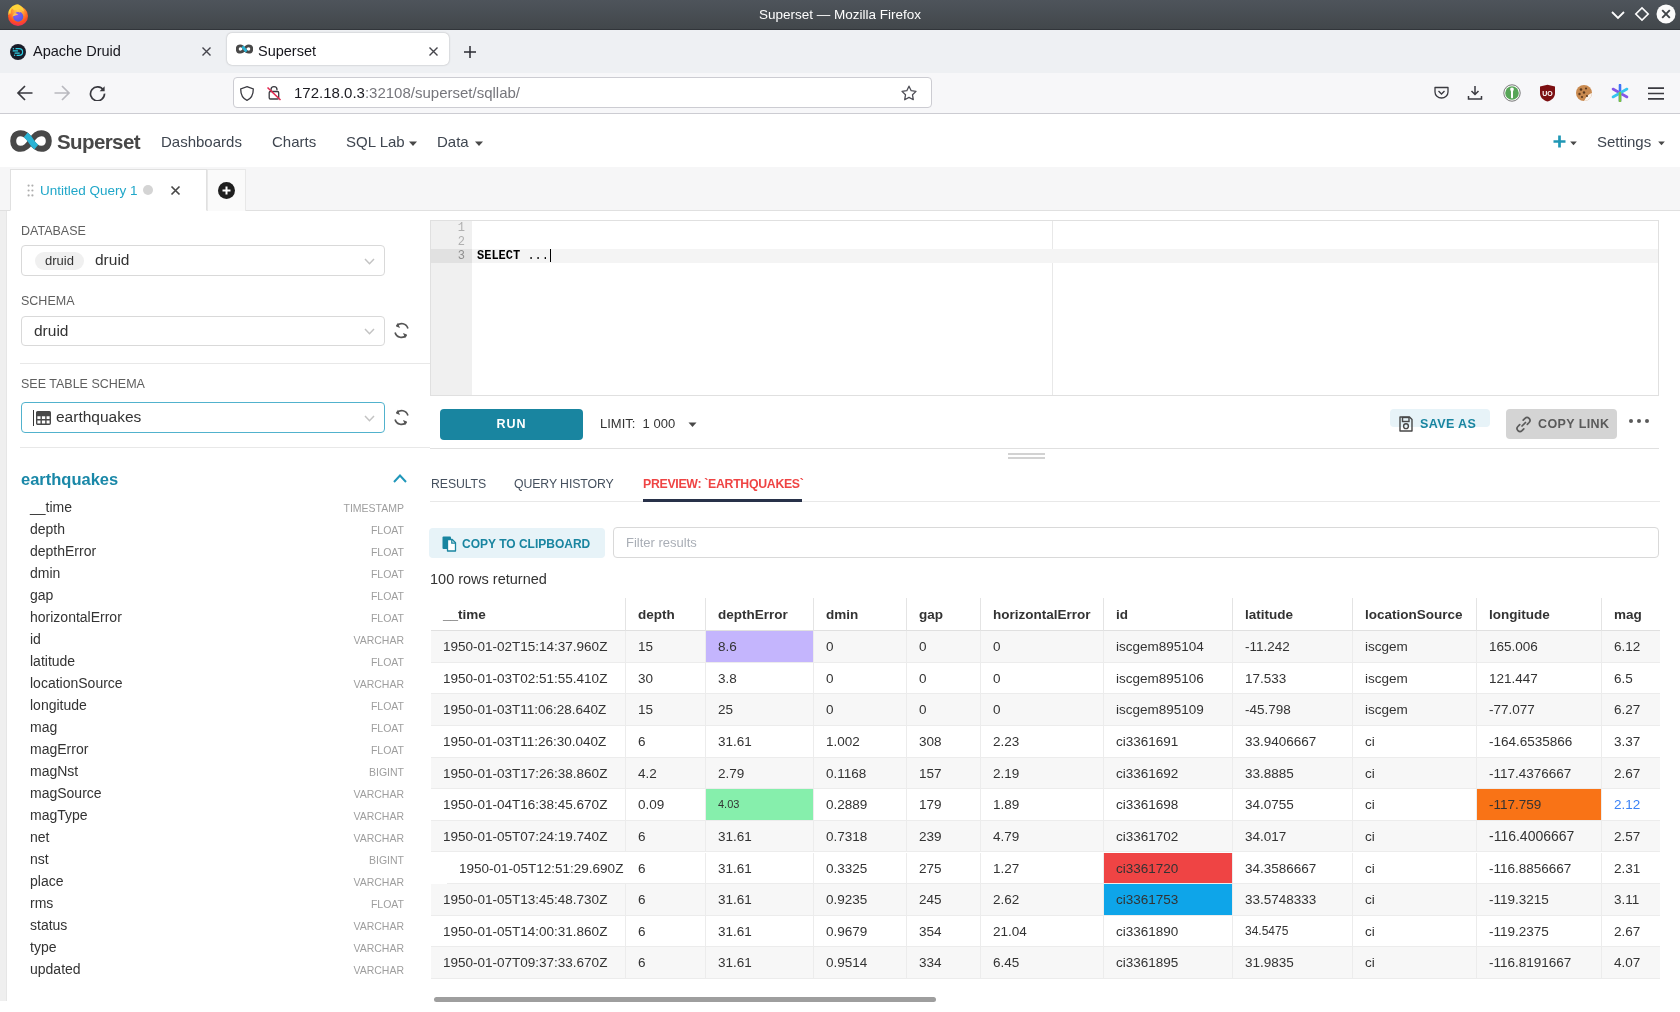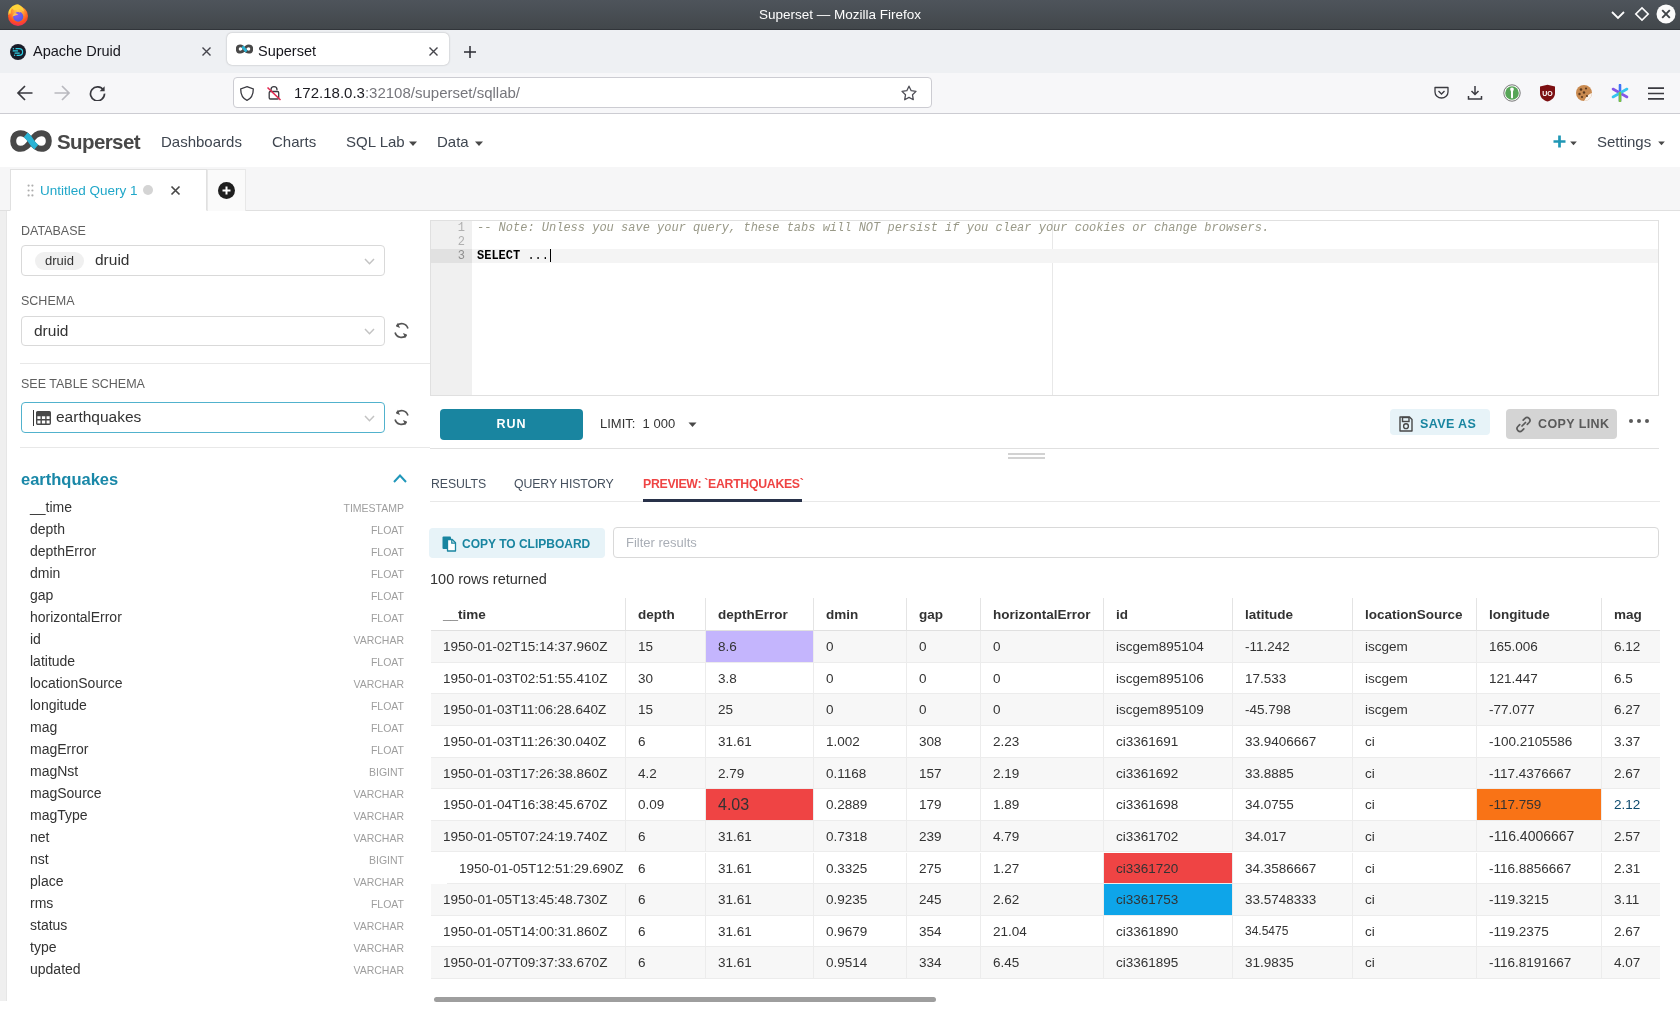--- a/index.html
+++ b/index.html
@@ -277,32 +277,31 @@
 <div class="abs" style="left:204px;top:964px;width:200px;text-align:right;font-size:10.5px;color:#9e9e9e">VARCHAR</div>
 
 <div class="abs" style="left:430px;top:220px;width:1229px;height:176px;background:#fff;border:1px solid #e0e0e0;font-family:'Liberation Mono',monospace;font-size:12px;overflow:hidden">
   <div class="abs" style="left:0;top:0;width:41px;height:174px;background:#f0f0f0"></div>
   <div class="abs" style="left:621px;top:0;width:1px;height:174px;background:#e8e8e8"></div>
   <div class="abs" style="left:0;top:28px;width:41px;height:14px;background:#e1e1e1"></div>
   <div class="abs" style="left:41px;top:28px;width:1187px;height:14px;background:#f4f4f4"></div>
   <div class="abs" style="left:0;top:0;width:34px;height:14px;text-align:right;color:#b0b0b0">1</div>
   <div class="abs" style="left:0;top:14px;width:34px;height:14px;text-align:right;color:#b0b0b0">2</div>
   <div class="abs" style="left:0;top:28px;width:34px;height:14px;text-align:right;color:#8e8e8e">3</div>
-  <div class="abs" style="left:46px;top:0;width:1180px;height:14px;color:#999988;font-style:italic;white-space:pre">-- Note: Unless you save your query, these tabs will NOT persist if you clear your cookies or change browsers.</div>
   <div class="abs" style="left:46px;top:28px;white-space:pre"><b>SELECT</b> ...</div>
   <div class="abs" style="left:118.5px;top:28px;width:1.5px;height:13px;background:#000"></div>
 </div>
 
 <div class="abs" style="left:430px;top:397px;width:1229px;height:52px;background:#fff;border-bottom:1px solid #e0e0e0">
   <div class="abs" style="left:10px;top:12px;width:143px;height:31px;background:#1985a0;border-radius:4px;color:#fff;font-size:12.5px;font-weight:bold;letter-spacing:1px;text-align:center;line-height:31px">RUN</div>
   <div class="abs" style="left:170px;top:19px;font-size:13px;color:#333">LIMIT:&nbsp;&nbsp;1 000</div>
   <svg class="abs" style="left:258px;top:25px" width="9" height="6" viewBox="0 0 9 6">
       <path d="M0.5 0.5 L4.5 5 L8.5 0.5 Z" fill="#484848"></path>
     </svg>
-  <div class="abs" style="left:960px;top:12px;width:100px;height:26px;background:#e7f3f8;border-radius:4px">
+  <div class="abs" style="left:960px;top:12px;width:100px;height:18px;background:#e7f3f8;border-radius:4px">
     <svg class="abs" style="left:8px;top:7px" width="16" height="16" viewBox="0 0 16 16">
         <path d="M2 1 L11.5 1 L14 3.5 L14 15 L2 15 Z" stroke="#484848" stroke-width="1.4" fill="none" stroke-linejoin="round"></path>
         <rect x="4.5" y="1.5" width="6.5" height="4" stroke="#484848" stroke-width="1.4" fill="none"></rect>
         <circle cx="8" cy="10.2" r="2.4" stroke="#484848" stroke-width="1.4" fill="none"></circle>
       </svg>
     <div class="abs" style="left:30px;top:8px;font-size:12.5px;font-weight:bold;color:#1985a0;letter-spacing:0.4px">SAVE AS</div>
   </div>
   <div class="abs" style="left:1076px;top:12px;width:111px;height:30px;background:#d4d4d4;border-radius:4px">
     <svg class="abs" style="left:9px;top:7px" width="17" height="17" viewBox="0 0 17 17">
         <g stroke="#5a5a5a" stroke-width="1.7" fill="none" stroke-linecap="round">
@@ -391,44 +390,44 @@
     <div class="abs" style="left:1171px;top:96.3px;width:58px;height:31.7px;background:#f7f7f7;border-bottom:1px solid #ececec;line-height:31.6px;padding-left:12px;font-size:13.5px;color:#333;white-space:nowrap;overflow:hidden">6.27</div>
 <div class="abs" style="left:0px;top:127.9px;width:195px;height:31.7px;background:#fff;border-right:1px solid #ececec;border-bottom:1px solid #ececec;line-height:31.6px;padding-left:12px;font-size:13.5px;color:#333;white-space:nowrap;overflow:hidden">1950-01-03T11:26:30.040Z</div>
     <div class="abs" style="left:195px;top:127.9px;width:80px;height:31.7px;background:#fff;border-right:1px solid #ececec;border-bottom:1px solid #ececec;line-height:31.6px;padding-left:12px;font-size:13.5px;color:#333;white-space:nowrap;overflow:hidden">6</div>
     <div class="abs" style="left:275px;top:127.9px;width:108px;height:31.7px;background:#fff;border-right:1px solid #ececec;border-bottom:1px solid #ececec;line-height:31.6px;padding-left:12px;font-size:13.5px;color:#333;white-space:nowrap;overflow:hidden">31.61</div>
     <div class="abs" style="left:383px;top:127.9px;width:93px;height:31.7px;background:#fff;border-right:1px solid #ececec;border-bottom:1px solid #ececec;line-height:31.6px;padding-left:12px;font-size:13.5px;color:#333;white-space:nowrap;overflow:hidden">1.002</div>
     <div class="abs" style="left:476px;top:127.9px;width:74px;height:31.7px;background:#fff;border-right:1px solid #ececec;border-bottom:1px solid #ececec;line-height:31.6px;padding-left:12px;font-size:13.5px;color:#333;white-space:nowrap;overflow:hidden">308</div>
     <div class="abs" style="left:550px;top:127.9px;width:123px;height:31.7px;background:#fff;border-right:1px solid #ececec;border-bottom:1px solid #ececec;line-height:31.6px;padding-left:12px;font-size:13.5px;color:#333;white-space:nowrap;overflow:hidden">2.23</div>
     <div class="abs" style="left:673px;top:127.9px;width:129px;height:31.7px;background:#fff;border-right:1px solid #ececec;border-bottom:1px solid #ececec;line-height:31.6px;padding-left:12px;font-size:13.5px;color:#333;white-space:nowrap;overflow:hidden">ci3361691</div>
     <div class="abs" style="left:802px;top:127.9px;width:120px;height:31.7px;background:#fff;border-right:1px solid #ececec;border-bottom:1px solid #ececec;line-height:31.6px;padding-left:12px;font-size:13.5px;color:#333;white-space:nowrap;overflow:hidden">33.9406667</div>
     <div class="abs" style="left:922px;top:127.9px;width:124px;height:31.7px;background:#fff;border-right:1px solid #ececec;border-bottom:1px solid #ececec;line-height:31.6px;padding-left:12px;font-size:13.5px;color:#333;white-space:nowrap;overflow:hidden">ci</div>
-    <div class="abs" style="left:1046px;top:127.9px;width:125px;height:31.7px;background:#fff;border-right:1px solid #ececec;border-bottom:1px solid #ececec;line-height:31.6px;padding-left:12px;font-size:13.5px;color:#333;white-space:nowrap;overflow:hidden">-100.2105586</div>
+    <div class="abs" style="left:1046px;top:127.9px;width:125px;height:31.7px;background:#fff;border-right:1px solid #ececec;border-bottom:1px solid #ececec;line-height:31.6px;padding-left:12px;font-size:13.5px;color:#333;white-space:nowrap;overflow:hidden">-164.6535866</div>
     <div class="abs" style="left:1171px;top:127.9px;width:58px;height:31.7px;background:#fff;border-bottom:1px solid #ececec;line-height:31.6px;padding-left:12px;font-size:13.5px;color:#333;white-space:nowrap;overflow:hidden">3.37</div>
 <div class="abs" style="left:0px;top:159.6px;width:195px;height:31.7px;background:#f7f7f7;border-right:1px solid #ececec;border-bottom:1px solid #ececec;line-height:31.6px;padding-left:12px;font-size:13.5px;color:#333;white-space:nowrap;overflow:hidden">1950-01-03T17:26:38.860Z</div>
     <div class="abs" style="left:195px;top:159.6px;width:80px;height:31.7px;background:#f7f7f7;border-right:1px solid #ececec;border-bottom:1px solid #ececec;line-height:31.6px;padding-left:12px;font-size:13.5px;color:#333;white-space:nowrap;overflow:hidden">4.2</div>
     <div class="abs" style="left:275px;top:159.6px;width:108px;height:31.7px;background:#f7f7f7;border-right:1px solid #ececec;border-bottom:1px solid #ececec;line-height:31.6px;padding-left:12px;font-size:13.5px;color:#333;white-space:nowrap;overflow:hidden">2.79</div>
     <div class="abs" style="left:383px;top:159.6px;width:93px;height:31.7px;background:#f7f7f7;border-right:1px solid #ececec;border-bottom:1px solid #ececec;line-height:31.6px;padding-left:12px;font-size:13.5px;color:#333;white-space:nowrap;overflow:hidden">0.1168</div>
     <div class="abs" style="left:476px;top:159.6px;width:74px;height:31.7px;background:#f7f7f7;border-right:1px solid #ececec;border-bottom:1px solid #ececec;line-height:31.6px;padding-left:12px;font-size:13.5px;color:#333;white-space:nowrap;overflow:hidden">157</div>
     <div class="abs" style="left:550px;top:159.6px;width:123px;height:31.7px;background:#f7f7f7;border-right:1px solid #ececec;border-bottom:1px solid #ececec;line-height:31.6px;padding-left:12px;font-size:13.5px;color:#333;white-space:nowrap;overflow:hidden">2.19</div>
     <div class="abs" style="left:673px;top:159.6px;width:129px;height:31.7px;background:#f7f7f7;border-right:1px solid #ececec;border-bottom:1px solid #ececec;line-height:31.6px;padding-left:12px;font-size:13.5px;color:#333;white-space:nowrap;overflow:hidden">ci3361692</div>
     <div class="abs" style="left:802px;top:159.6px;width:120px;height:31.7px;background:#f7f7f7;border-right:1px solid #ececec;border-bottom:1px solid #ececec;line-height:31.6px;padding-left:12px;font-size:13.5px;color:#333;white-space:nowrap;overflow:hidden">33.8885</div>
     <div class="abs" style="left:922px;top:159.6px;width:124px;height:31.7px;background:#f7f7f7;border-right:1px solid #ececec;border-bottom:1px solid #ececec;line-height:31.6px;padding-left:12px;font-size:13.5px;color:#333;white-space:nowrap;overflow:hidden">ci</div>
     <div class="abs" style="left:1046px;top:159.6px;width:125px;height:31.7px;background:#f7f7f7;border-right:1px solid #ececec;border-bottom:1px solid #ececec;line-height:31.6px;padding-left:12px;font-size:13.5px;color:#333;white-space:nowrap;overflow:hidden">-117.4376667</div>
     <div class="abs" style="left:1171px;top:159.6px;width:58px;height:31.7px;background:#f7f7f7;border-bottom:1px solid #ececec;line-height:31.6px;padding-left:12px;font-size:13.5px;color:#333;white-space:nowrap;overflow:hidden">2.67</div>
 <div class="abs" style="left:0px;top:191.2px;width:195px;height:31.7px;background:#fff;border-right:1px solid #ececec;border-bottom:1px solid #ececec;line-height:31.6px;padding-left:12px;font-size:13.5px;color:#333;white-space:nowrap;overflow:hidden">1950-01-04T16:38:45.670Z</div>
     <div class="abs" style="left:195px;top:191.2px;width:80px;height:31.7px;background:#fff;border-right:1px solid #ececec;border-bottom:1px solid #ececec;line-height:31.6px;padding-left:12px;font-size:13.5px;color:#333;white-space:nowrap;overflow:hidden">0.09</div>
-    <div class="abs" style="left:275px;top:191.2px;width:108px;height:31.7px;background:#ef4444;border-right:1px solid #ececec;border-bottom:1px solid #ececec;line-height:31.6px;padding-left:12px;font-size:16px;color:#333;white-space:nowrap;overflow:hidden">4.03</div>
+    <div class="abs" style="left:275px;top:191.2px;width:108px;height:31.7px;background:#86efac;border-right:1px solid #ececec;border-bottom:1px solid #ececec;line-height:31.6px;padding-left:12px;font-size:11px;color:#333;white-space:nowrap;overflow:hidden">4.03</div>
     <div class="abs" style="left:383px;top:191.2px;width:93px;height:31.7px;background:#fff;border-right:1px solid #ececec;border-bottom:1px solid #ececec;line-height:31.6px;padding-left:12px;font-size:13.5px;color:#333;white-space:nowrap;overflow:hidden">0.2889</div>
     <div class="abs" style="left:476px;top:191.2px;width:74px;height:31.7px;background:#fff;border-right:1px solid #ececec;border-bottom:1px solid #ececec;line-height:31.6px;padding-left:12px;font-size:13.5px;color:#333;white-space:nowrap;overflow:hidden">179</div>
     <div class="abs" style="left:550px;top:191.2px;width:123px;height:31.7px;background:#fff;border-right:1px solid #ececec;border-bottom:1px solid #ececec;line-height:31.6px;padding-left:12px;font-size:13.5px;color:#333;white-space:nowrap;overflow:hidden">1.89</div>
     <div class="abs" style="left:673px;top:191.2px;width:129px;height:31.7px;background:#fff;border-right:1px solid #ececec;border-bottom:1px solid #ececec;line-height:31.6px;padding-left:12px;font-size:13.5px;color:#333;white-space:nowrap;overflow:hidden">ci3361698</div>
     <div class="abs" style="left:802px;top:191.2px;width:120px;height:31.7px;background:#fff;border-right:1px solid #ececec;border-bottom:1px solid #ececec;line-height:31.6px;padding-left:12px;font-size:13.5px;color:#333;white-space:nowrap;overflow:hidden">34.0755</div>
     <div class="abs" style="left:922px;top:191.2px;width:124px;height:31.7px;background:#fff;border-right:1px solid #ececec;border-bottom:1px solid #ececec;line-height:31.6px;padding-left:12px;font-size:13.5px;color:#333;white-space:nowrap;overflow:hidden">ci</div>
     <div class="abs" style="left:1046px;top:191.2px;width:125px;height:31.7px;background:#f97316;border-right:1px solid #ececec;border-bottom:1px solid #ececec;line-height:31.6px;padding-left:12px;font-size:13.5px;color:#333;white-space:nowrap;overflow:hidden">-117.759</div>
-    <div class="abs" style="left:1171px;top:191.2px;width:58px;height:31.7px;background:#fff;border-bottom:1px solid #ececec;line-height:31.6px;padding-left:12px;font-size:13.5px;color:#0c4a6e;white-space:nowrap;overflow:hidden">2.12</div>
+    <div class="abs" style="left:1171px;top:191.2px;width:58px;height:31.7px;background:#fff;border-bottom:1px solid #ececec;line-height:31.6px;padding-left:12px;font-size:13.5px;color:#3b82f6;white-space:nowrap;overflow:hidden">2.12</div>
 <div class="abs" style="left:0px;top:222.8px;width:195px;height:31.7px;background:#f7f7f7;border-right:1px solid #ececec;border-bottom:1px solid #ececec;line-height:31.6px;padding-left:12px;font-size:13.5px;color:#333;white-space:nowrap;overflow:hidden">1950-01-05T07:24:19.740Z</div>
     <div class="abs" style="left:195px;top:222.8px;width:80px;height:31.7px;background:#f7f7f7;border-right:1px solid #ececec;border-bottom:1px solid #ececec;line-height:31.6px;padding-left:12px;font-size:13.5px;color:#333;white-space:nowrap;overflow:hidden">6</div>
     <div class="abs" style="left:275px;top:222.8px;width:108px;height:31.7px;background:#f7f7f7;border-right:1px solid #ececec;border-bottom:1px solid #ececec;line-height:31.6px;padding-left:12px;font-size:13.5px;color:#333;white-space:nowrap;overflow:hidden">31.61</div>
     <div class="abs" style="left:383px;top:222.8px;width:93px;height:31.7px;background:#f7f7f7;border-right:1px solid #ececec;border-bottom:1px solid #ececec;line-height:31.6px;padding-left:12px;font-size:13.5px;color:#333;white-space:nowrap;overflow:hidden">0.7318</div>
     <div class="abs" style="left:476px;top:222.8px;width:74px;height:31.7px;background:#f7f7f7;border-right:1px solid #ececec;border-bottom:1px solid #ececec;line-height:31.6px;padding-left:12px;font-size:13.5px;color:#333;white-space:nowrap;overflow:hidden">239</div>
     <div class="abs" style="left:550px;top:222.8px;width:123px;height:31.7px;background:#f7f7f7;border-right:1px solid #ececec;border-bottom:1px solid #ececec;line-height:31.6px;padding-left:12px;font-size:13.5px;color:#333;white-space:nowrap;overflow:hidden">4.79</div>
     <div class="abs" style="left:673px;top:222.8px;width:129px;height:31.7px;background:#f7f7f7;border-right:1px solid #ececec;border-bottom:1px solid #ececec;line-height:31.6px;padding-left:12px;font-size:13.5px;color:#333;white-space:nowrap;overflow:hidden">ci3361702</div>
     <div class="abs" style="left:802px;top:222.8px;width:120px;height:31.7px;background:#f7f7f7;border-right:1px solid #ececec;border-bottom:1px solid #ececec;line-height:31.6px;padding-left:12px;font-size:13.5px;color:#333;white-space:nowrap;overflow:hidden">34.017</div>
     <div class="abs" style="left:922px;top:222.8px;width:124px;height:31.7px;background:#f7f7f7;border-right:1px solid #ececec;border-bottom:1px solid #ececec;line-height:31.6px;padding-left:12px;font-size:13.5px;color:#333;white-space:nowrap;overflow:hidden">ci</div>
     <div class="abs" style="left:1046px;top:222.8px;width:125px;height:31.7px;background:#f7f7f7;border-right:1px solid #ececec;border-bottom:1px solid #ececec;line-height:31.6px;padding-left:12px;font-size:14px;color:#333;white-space:nowrap;overflow:hidden">-116.4006667</div>

